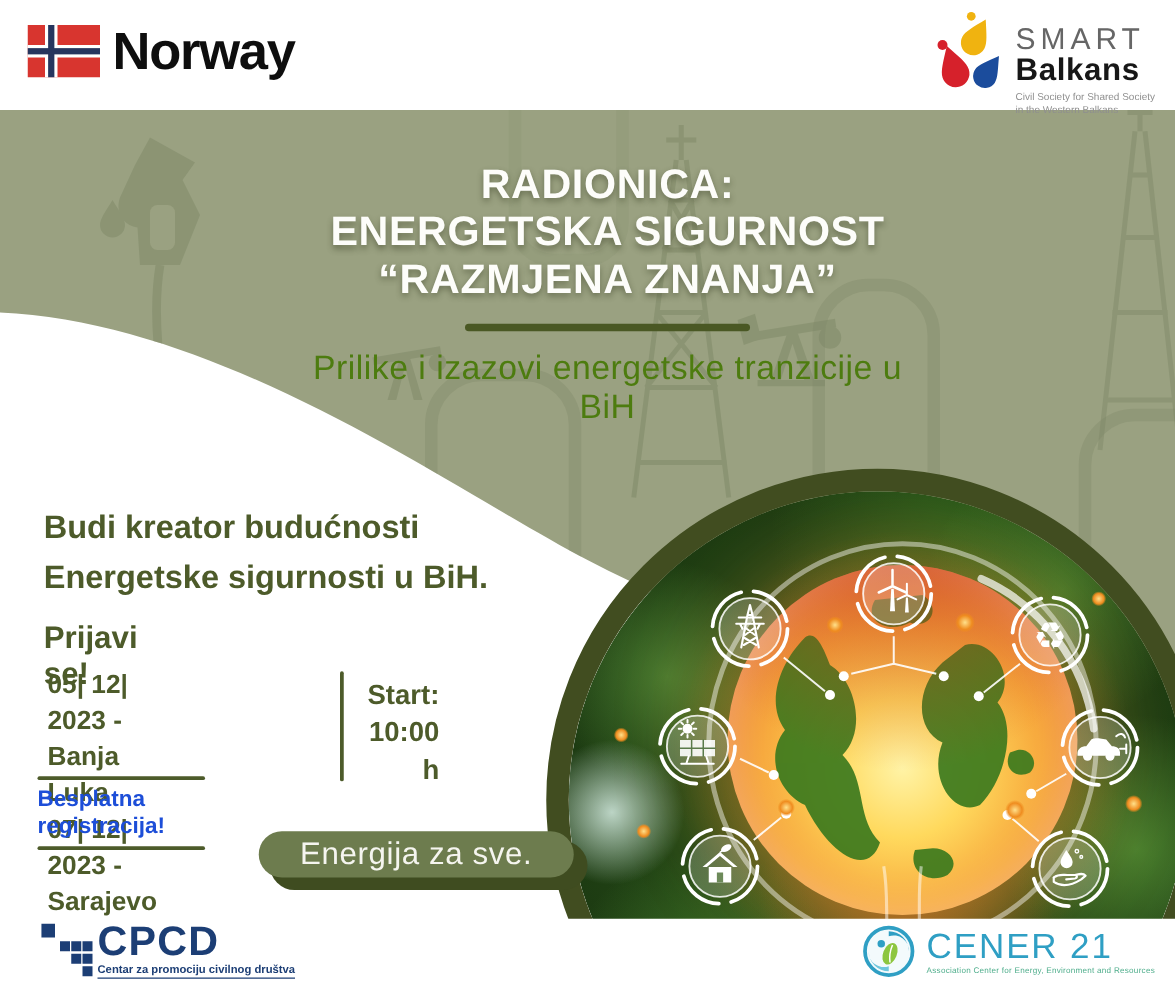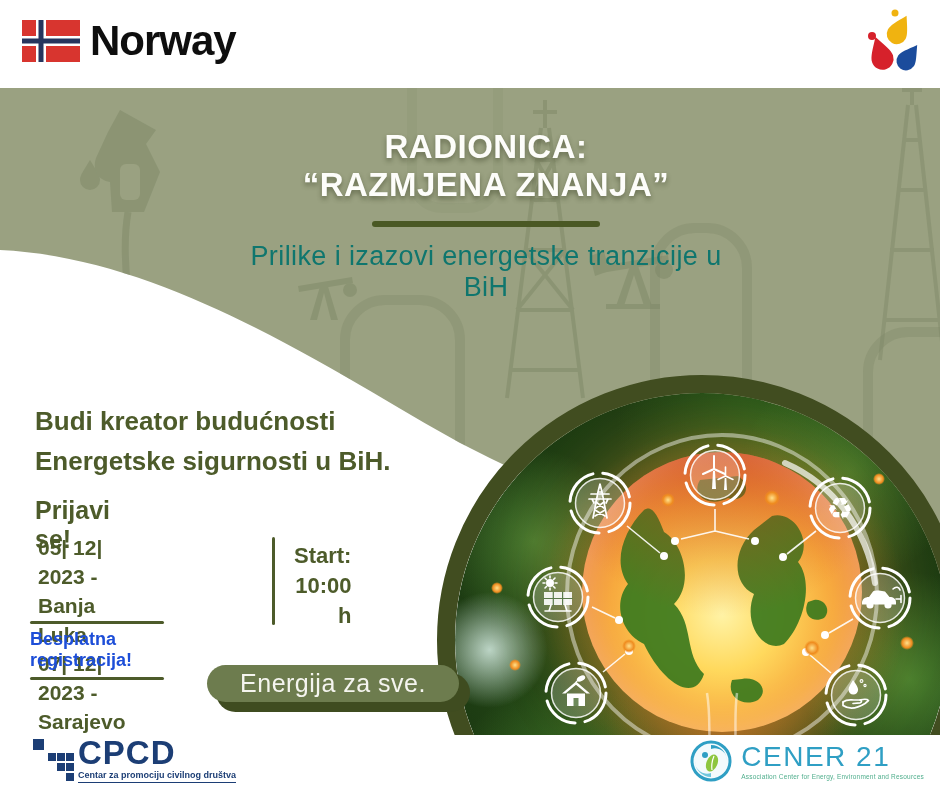--- a/index.html
+++ b/index.html
@@ -15,21 +15,21 @@
   .smart{position:absolute;right:16px;top:6px;display:flex;align-items:flex-start;}
   .smart-text{margin-left:6px;padding-top:14px;}
   .smart-top{font-size:24px;font-weight:300;color:#666;letter-spacing:4px;line-height:24px;}
   .smart-bottom{font-size:25px;font-weight:700;color:#171717;line-height:25px;letter-spacing:.5px;}
   .smart-tag{font-size:8px;color:#8f8f8f;line-height:10px;margin-top:4px;}
   
   .banner-text{position:absolute;left:238px;top:128px;width:496px;text-align:center;z-index:2;}
   .banner-title{font-size:33px;line-height:38px;font-weight:700;color:#fdfdfa;
     letter-spacing:.5px;text-shadow:0 3px 5px rgba(45,50,25,.45);}
   .banner-divider{width:228px;height:6px;border-radius:3px;background:#4a5824;margin:17px auto 13px;}
-  .banner-subtitle{font-size:27px;font-weight:300;color:#0f766e;letter-spacing:.4px;margin-top:14px;}
+  .banner-subtitle{font-size:27px;font-weight:300;color:#4d7c0f;letter-spacing:.4px;margin-top:14px;}
   
   .left-content{position:absolute;left:0;top:0;z-index:3;}
   .headline{position:absolute;left:35px;top:401px;width:430px;
     font-size:26px;line-height:40px;font-weight:700;color:#4d5b2a;}
   .cta{position:absolute;left:35px;top:496px;font-size:25px;font-weight:700;color:#4d5b2a;}
   .dates{position:absolute;left:38px;top:533px;font-size:21px;line-height:29px;font-weight:700;color:#4d5b2a;}
   .vline{position:absolute;left:272px;top:537px;width:3px;height:88px;background:#4d5b2a;border-radius:2px;}
   .startblock{position:absolute;left:294px;top:541px;font-size:22px;line-height:30px;font-weight:700;color:#4d5b2a;text-align:right;}
   .reg{position:absolute;left:30px;top:621px;}
   .reg-line{width:134px;height:3px;background:#4d5b2a;border-radius:2px;}
@@ -147,26 +147,35 @@
           <path d="M36,8 C42,18 46,24 46,29 A10,10 0 0 1 26,29 C26,24 30,18 36,8 Z" fill="#f0b310"></path>
         </g>
         <circle cx="8" cy="30" r="4" fill="#d6212b"></circle>
         <g transform="rotate(-18 17 48)">
           <path d="M17,30 C23.5,41 28,47.5 28,53 A11,11 0 0 1 6,53 C6,47.5 10.5,41 17,30 Z" fill="#d6212b"></path>
         </g>
         <g transform="rotate(35 44 52)">
           <path d="M44,36 C49.5,45.5 53.5,51 53.5,55.5 A9.5,9.5 0 0 1 34.5,55.5 C34.5,51 38.5,45.5 44,36 Z" fill="#1b4c9c"></path>
         </g>
       </svg>
+      <div class="smart-text">
+        <div class="smart-top">SMART</div>
+        <div class="smart-bottom">Balkans</div>
+        <div class="smart-tag">
+          <div>Civil Society for Shared Society</div>
+          <div>in the Western Balkans</div>
+        </div>
+      </div>
     </div>
   </div>
 
   <div class="banner-text">
     <div class="banner-title">
       <div>RADIONICA:</div>
+      <div>ENERGETSKA SIGURNOST</div>
       <div>“RAZMJENA ZNANJA”</div>
     </div>
     <div class="banner-divider"></div>
     <div class="banner-subtitle">Prilike i izazovi energetske tranzicije u BiH</div>
   </div>
 
   <div class="photo-ring">
     <div class="photo">
       <div class="glow"></div>
       <div class="glow2"></div>

